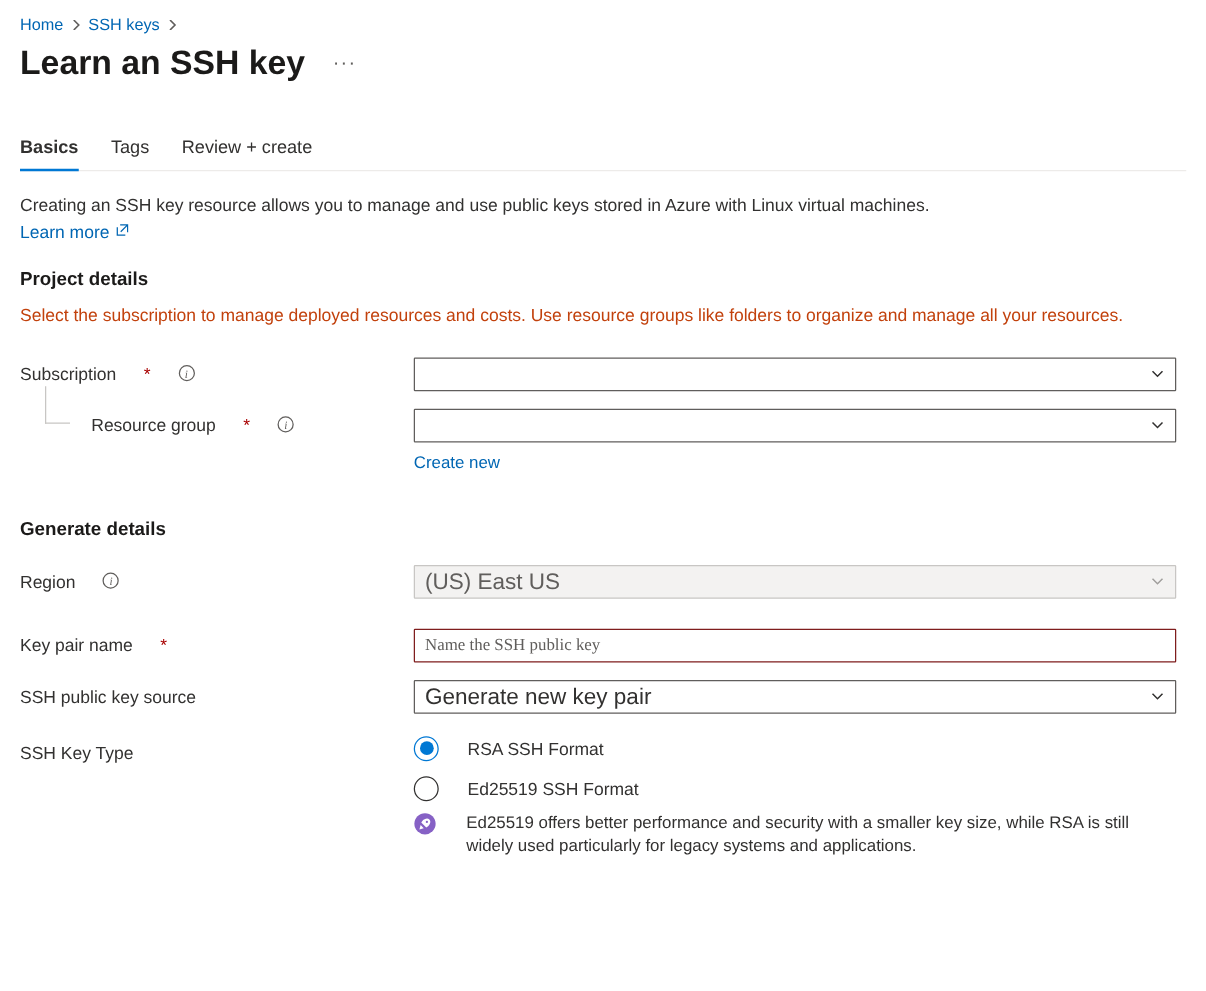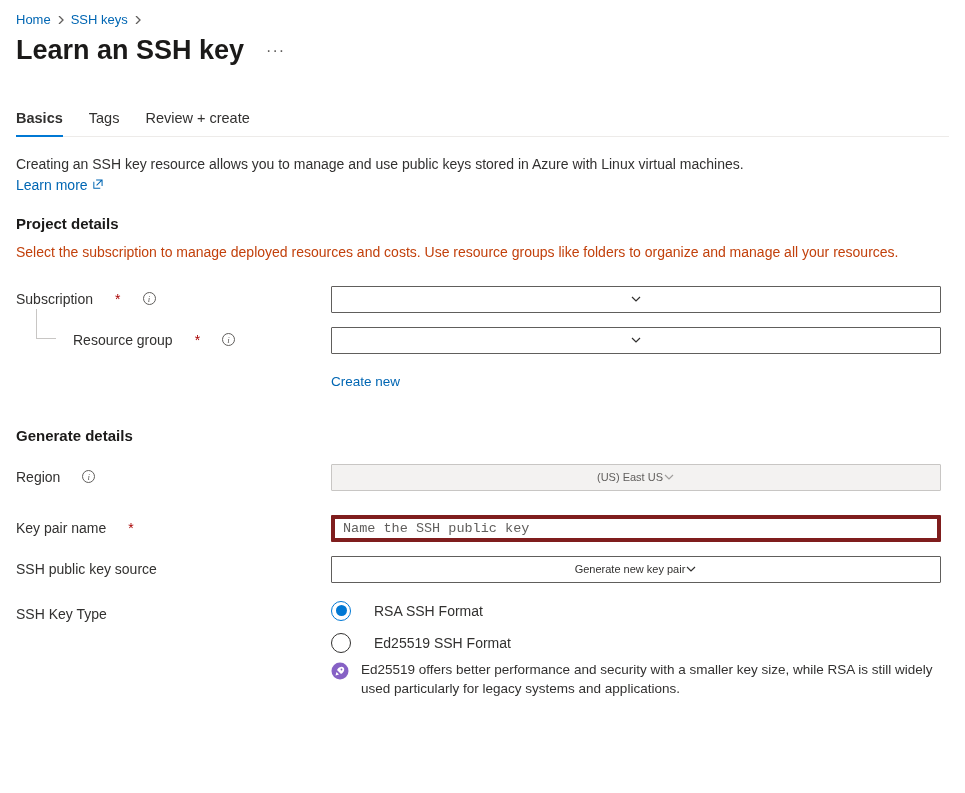--- a/index.html
+++ b/index.html
@@ -151,55 +151,55 @@
       max-width: 610px;
     }
     .select-box {
       width: 100%;
       height: 27px;
       border: 1px solid #605e5c;
       border-radius: 1px;
       background: #ffffff;
       display: flex;
       align-items: center;
-      justify-content: center;
+      justify-content: space-between;
       padding: 0 8px;
       cursor: pointer;
-      font-size: 11px;
+      font-size: 18px;
     }
     .select-box.disabled {
       background: #f3f2f1;
       border-color: #c8c6c4;
       color: #605e5c;
       cursor: default;
     }
     .chevron-down {
       width: 12px;
       height: 12px;
     }
     .text-input {
       width: 100%;
       height: 27px;
-      border: 4px solid #7f1d1d;
+      border: 1px solid #7f1d1d;
       border-radius: 1px;
       background: #ffffff;
       padding: 0 8px;
       font-size: 13.5px;
-      font-family: Liberation Mono, monospace;
+      font-family: Liberation Serif, serif;
       color: #323130;
     }
     .text-input::placeholder {
       color: #605e5c;
     }
     .create-new-link {
       color: #0066b3;
       text-decoration: none;
       font-size: 13.5px;
       display: inline-block;
-      margin-top: 20px;
+      margin-top: 8px;
     }
     .indented-row {
       position: relative;
     }
     .indented-row .form-label-col {
       padding-left: 57px;
     }
     .indent-connector {
       position: absolute;
       left: 20px;
@@ -238,21 +238,21 @@
       height: 11px;
       background: #0078d4;
       border-radius: 50%;
     }
     .radio-label {
       font-size: 14px;
       color: #323130;
     }
     .info-note {
       display: flex;
-      gap: 12px;
+      gap: 24px;
       margin-top: 8px;
       align-items: flex-start;
     }
     .rocket-icon {
       width: 18px;
       height: 18px;
       flex-shrink: 0;
       margin-top: 1px;
     }
     .info-note-text {

